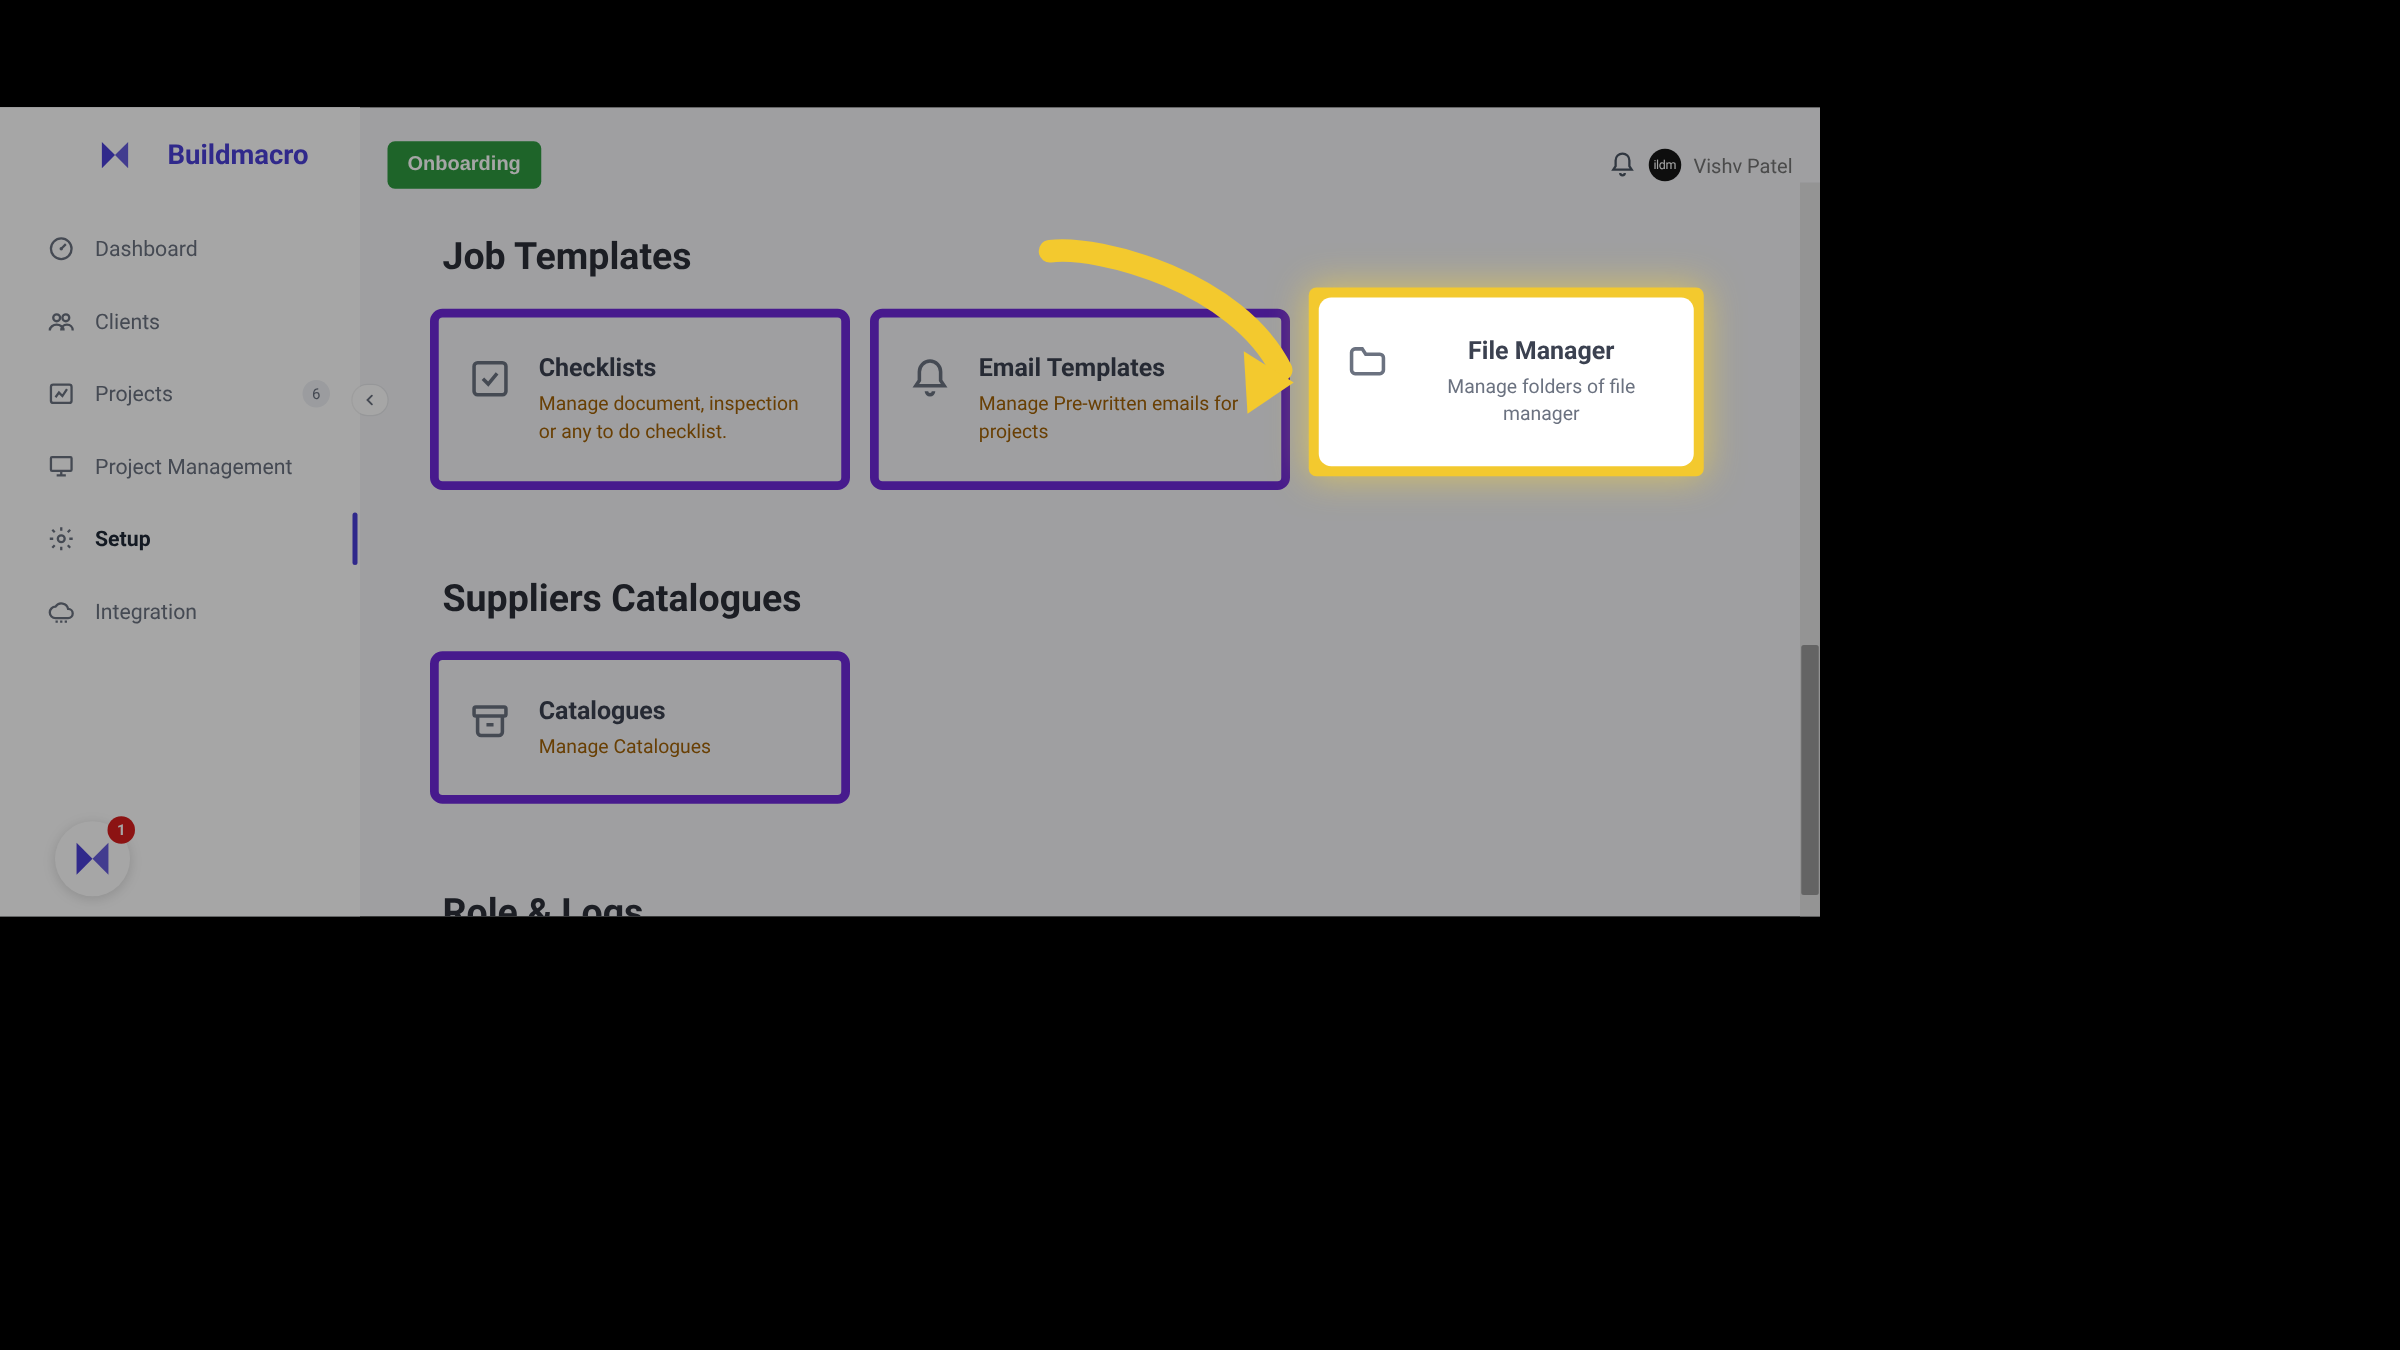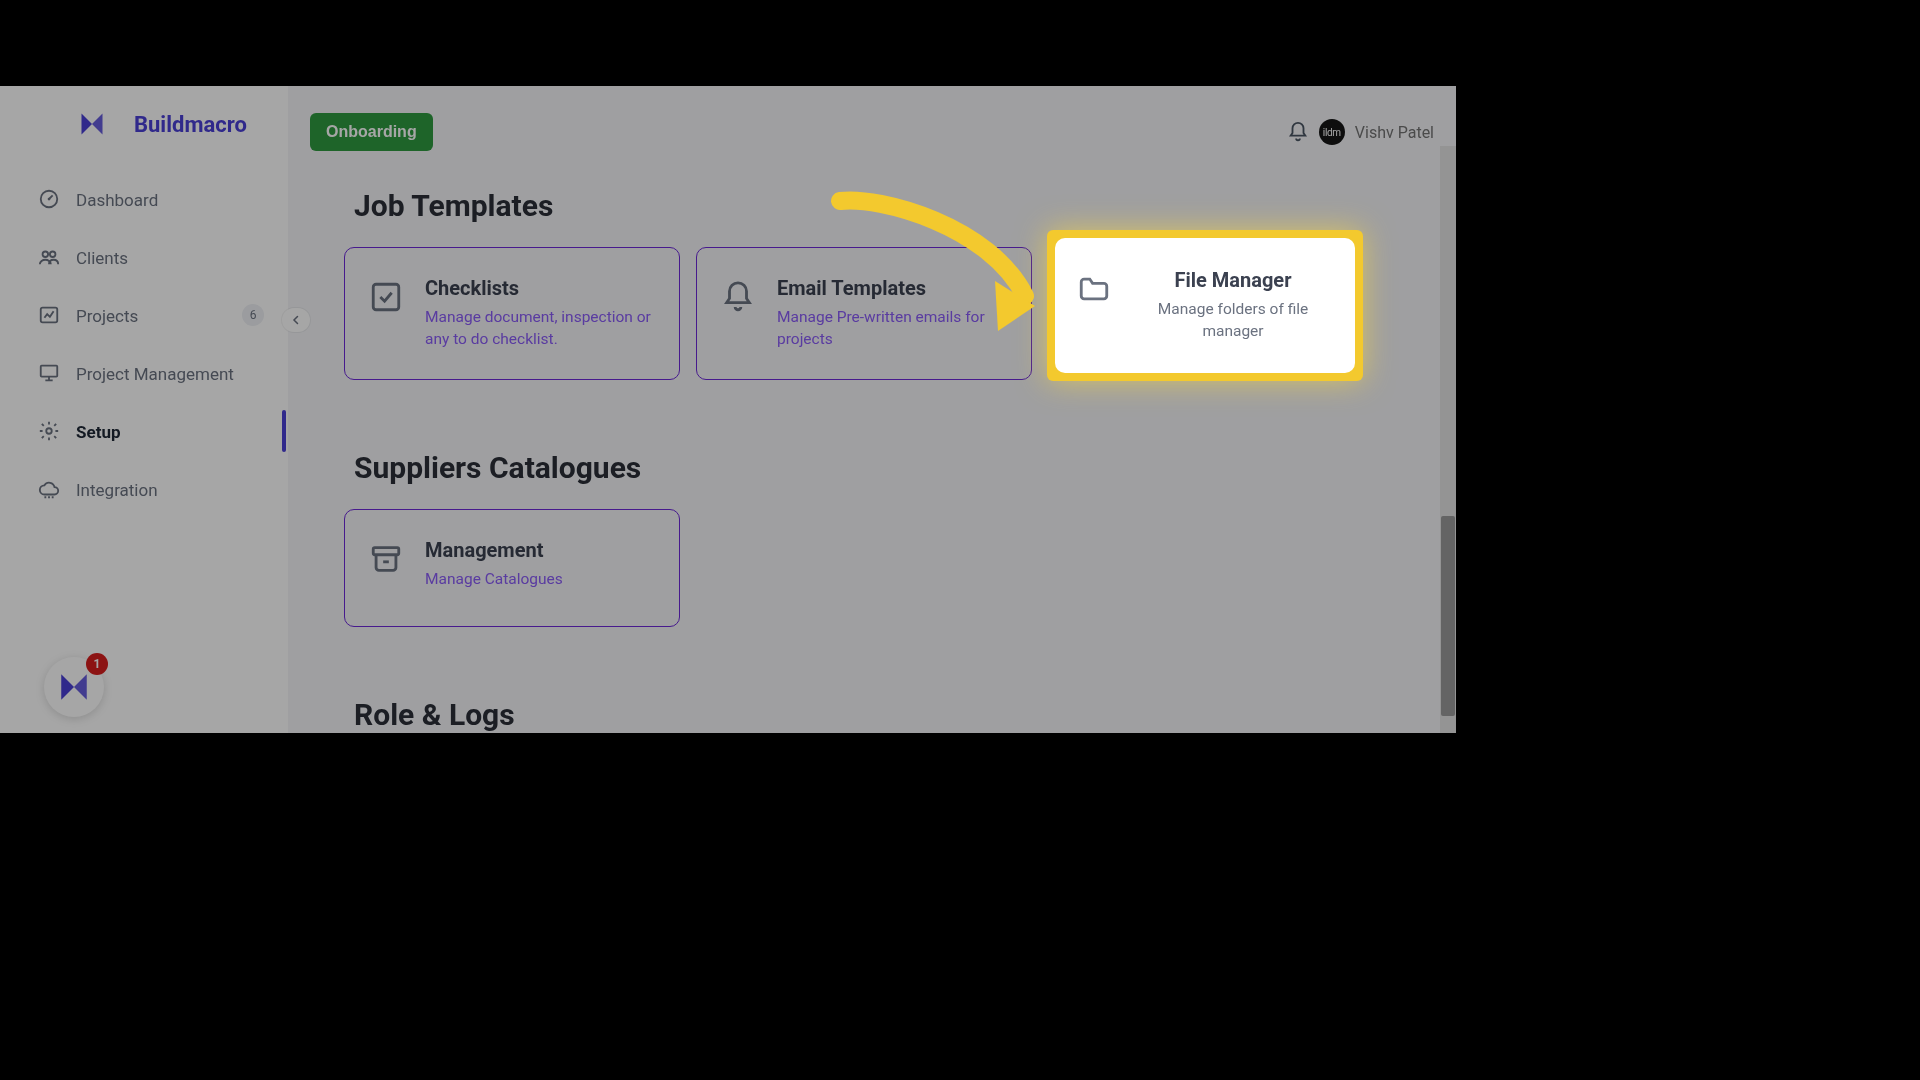--- a/index.html
+++ b/index.html
@@ -30,24 +30,24 @@
   .onboard-btn { background: #2e9a3f; color: #fff; border: none; padding: 10px 16px; border-radius: 6px; font-size: 16px; font-weight: 600; cursor: pointer; }
   .top-spacer { flex: 1; }
   .bell { width: 22px; height: 22px; color: #4b5563; cursor: pointer; }
   .avatar { width: 26px; height: 26px; border-radius: 999px; background: #161616; color: #fff; font-size: 10px; font-weight: 400; display: flex; align-items: center; justify-content: center; letter-spacing: -0.3px; }
   .user-name { font-size: 16px; color: #737373; }
 
   
   .main { position: absolute; left: 288px; right: 22px; top: 60px; bottom: 0; overflow-y: hidden; }
   .section-title { font-size: 30px; font-weight: 700; color: #2b2f38; margin: 42px 0 24px 66px; }
   .cards-row { display: flex; gap: 16px; margin-left: 56px; }
-  .card { background: #f4f5f8; border: 1px solid #6d28d9; border-radius: 10px; padding: 28px 24px; display: flex; gap: 22px; width: 336px; min-height: 118px; cursor: pointer; }
+  .card { background: #f4f5f8; border: 7px solid #6d28d9; border-radius: 10px; padding: 28px 24px; display: flex; gap: 22px; width: 336px; min-height: 118px; cursor: pointer; }
   .card .cicon { width: 34px; height: 34px; flex: 0 0 34px; color: #6b7280; margin-top: 4px; }
   .card .ttl { font-size: 20px; font-weight: 700; color: #3b4150; margin-bottom: 6px; }
-  .card .desc { font-size: 15.5px; color: #8b5cf6; line-height: 1.45; }
+  .card .desc { font-size: 15.5px; color: #a16207; line-height: 1.45; }
 
   
   .card-highlight-wrap { position: absolute; z-index: 100; background: #f3c92e; padding: 8px; border-radius: 6px; box-shadow: 0 0 30px rgba(255,220,60,0.6); text-align: center; }
   .card-highlight-wrap .card { background: #fff; border: none; width: 300px; min-height: 108px; padding: 30px 22px; }
   .card-highlight-wrap .card .ttl { color: #3b4150; }
   .card-highlight-wrap .card .desc { color: #6b7280; }
 
   
   .arrow-anno { position: absolute; z-index: 100; pointer-events: none; }
 
@@ -175,21 +175,21 @@
 
     <h2 class="section-title" style="margin-top:70px">Suppliers Catalogues</h2>
     <div class="cards-row">
       <div class="card">
         <svg class="cicon" viewBox="0 0 24 24">
             <rect x="3" y="4" width="18" height="5" rx="1" fill="none" stroke="currentColor" stroke-width="2"></rect>
             <path d="M5 9v9a2 2 0 002 2h10a2 2 0 002-2V9" fill="none" stroke="currentColor" stroke-width="2"></path>
             <path d="M10 14h4" stroke="currentColor" stroke-width="2"></path>
           </svg>
         <div>
-          <div class="ttl">Management</div>
+          <div class="ttl">Catalogues</div>
           <div class="desc">Manage Catalogues</div>
         </div>
       </div>
     </div>
 
     <h2 class="section-title" style="margin-top:70px">Role &amp; Logs</h2>
   </main>
 
   <div class="vscroll-track">
     <div class="vscroll-thumb"></div>

